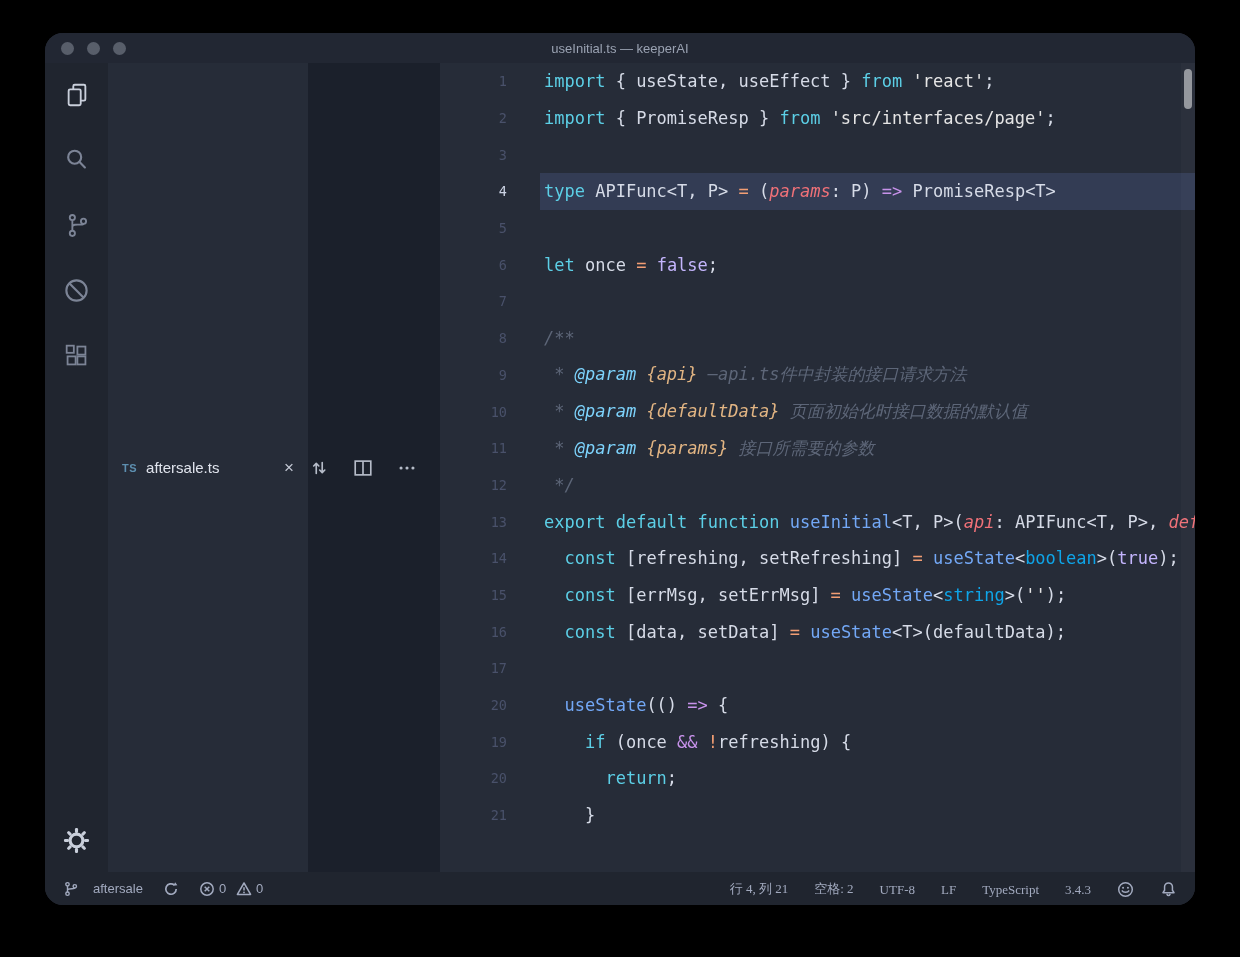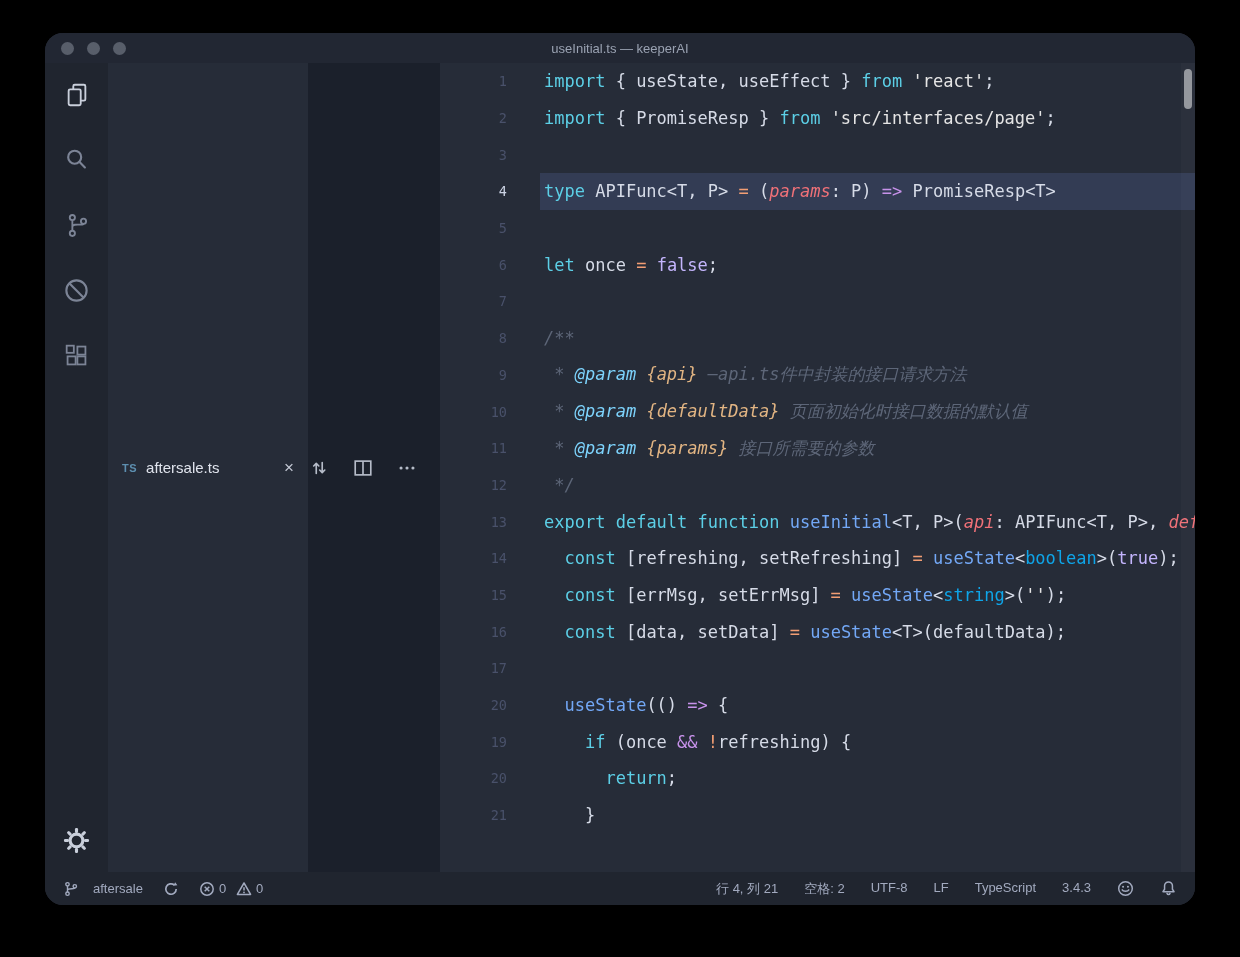--- a/index.html
+++ b/index.html
@@ -51,21 +51,21 @@
   .tk-cmt{color:#5d6678;font-style:italic}
   .tk-tag{color:#7dd3fc;font-style:italic}
   .tk-tagv{color:#e2b583;font-style:italic}
   .scroll-track{position:absolute;top:0;right:0;width:14px;bottom:0;background:rgba(255,255,255,.025);}
   .scroll-thumb{position:absolute;top:6px;right:3px;width:8px;height:40px;border-radius:4px;
                 background:rgba(255,255,255,.5);cursor:grab;}
   
   .statusbar{flex:0 0 33px;background:#20252f;display:flex;align-items:center;
              color:#a2aabf;font-size:13px;padding:0 18px;}
   .sb-left{display:flex;align-items:center;gap:20px;}
-  .sb-right{margin-left:auto;display:flex;align-items:flex-start;gap:26px;}
+  .sb-right{margin-left:auto;display:flex;align-items:flex-end;gap:26px;font-family:Liberation Serif, serif;}
   .sb-item{display:flex;align-items:center;gap:14px;cursor:pointer;}
   .sb-problems{display:flex;align-items:center;gap:4px;}
   .sb-problems .num{margin-right:6px;}
   svg{display:block;}
 </style>
 </head>
 <body>
 
 <div class="window">
 

